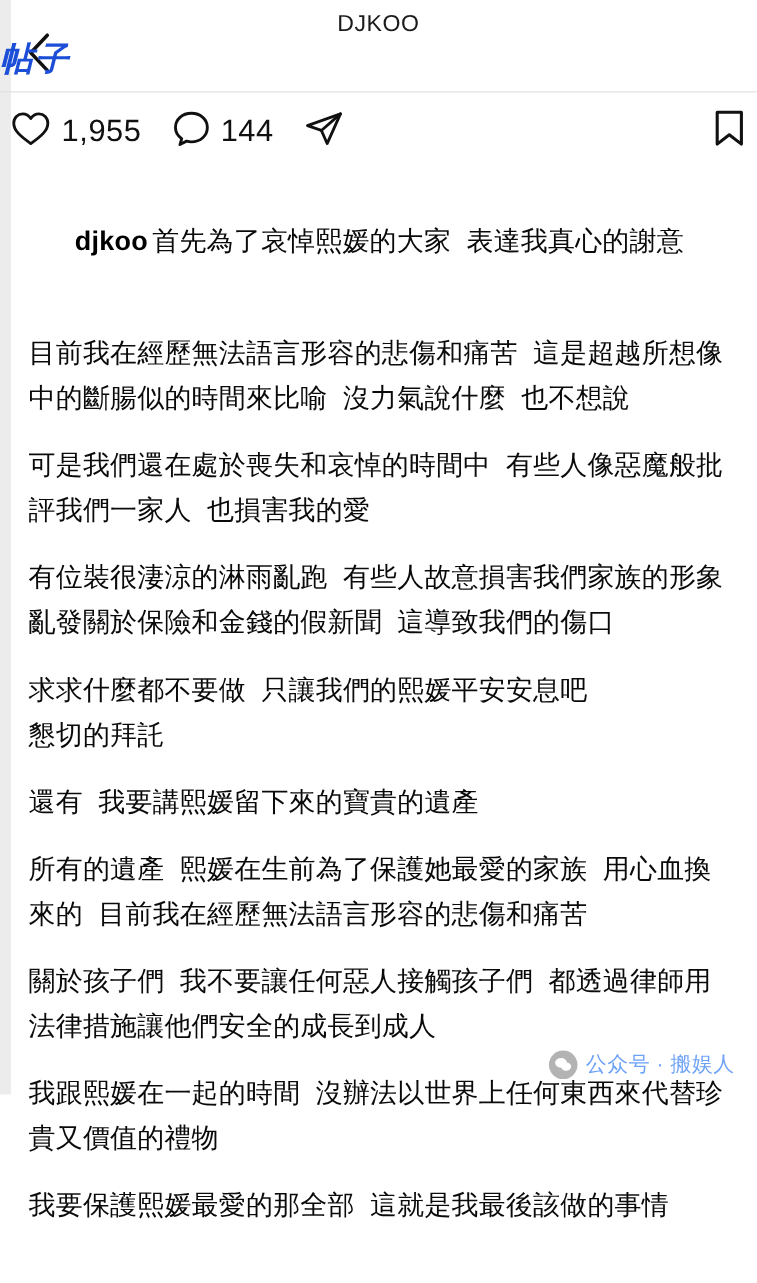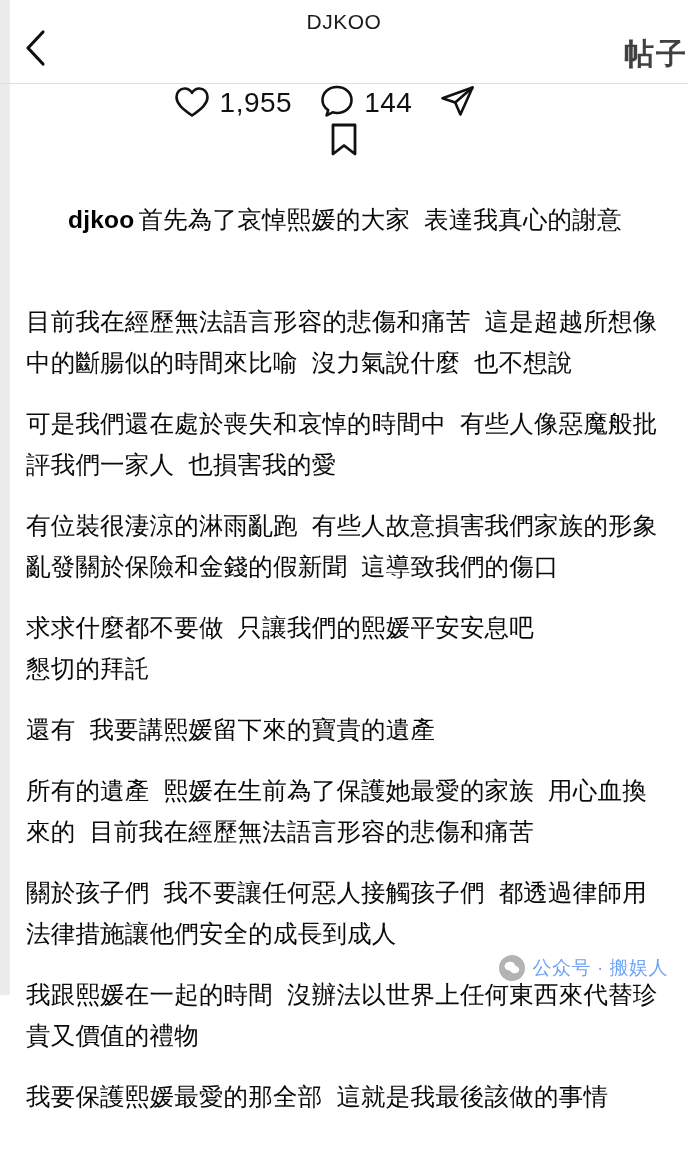--- a/index.html
+++ b/index.html
@@ -32,47 +32,47 @@
     font-size: 21px;
     color: #1b1b1b;
     letter-spacing: 0.5px;
     font-weight: 400;
   }
   .page-title {
     position: absolute;
     top: 34px;
     left: 0;
     width: 100%;
-    text-align: right;
+    text-align: left;
     font-size: 30px;
     font-weight: 700;
-    color: #404040;
+    color: #1d4ed8;
     letter-spacing: 2px;
+    font-style: italic;
   }
   .back-button {
     position: absolute;
     left: 14px;
     top: 26px;
     width: 44px;
     height: 44px;
     display: flex;
     align-items: center;
     justify-content: center;
     cursor: pointer;
   }
   .back-button svg { display: block; }
 
   
   .action-bar {
     position: relative;
     height: 70px;
-    padding: 0 22px;
-    display: flex;
-    align-items: center;
-    flex-direction: column;
+    padding: 0 10px;
+    display: flex;
+    align-items: center;
   }
   .action-group {
     display: flex;
     align-items: center;
   }
   .action-item {
     display: flex;
     align-items: center;
     margin-right: 28px;
     cursor: pointer;

